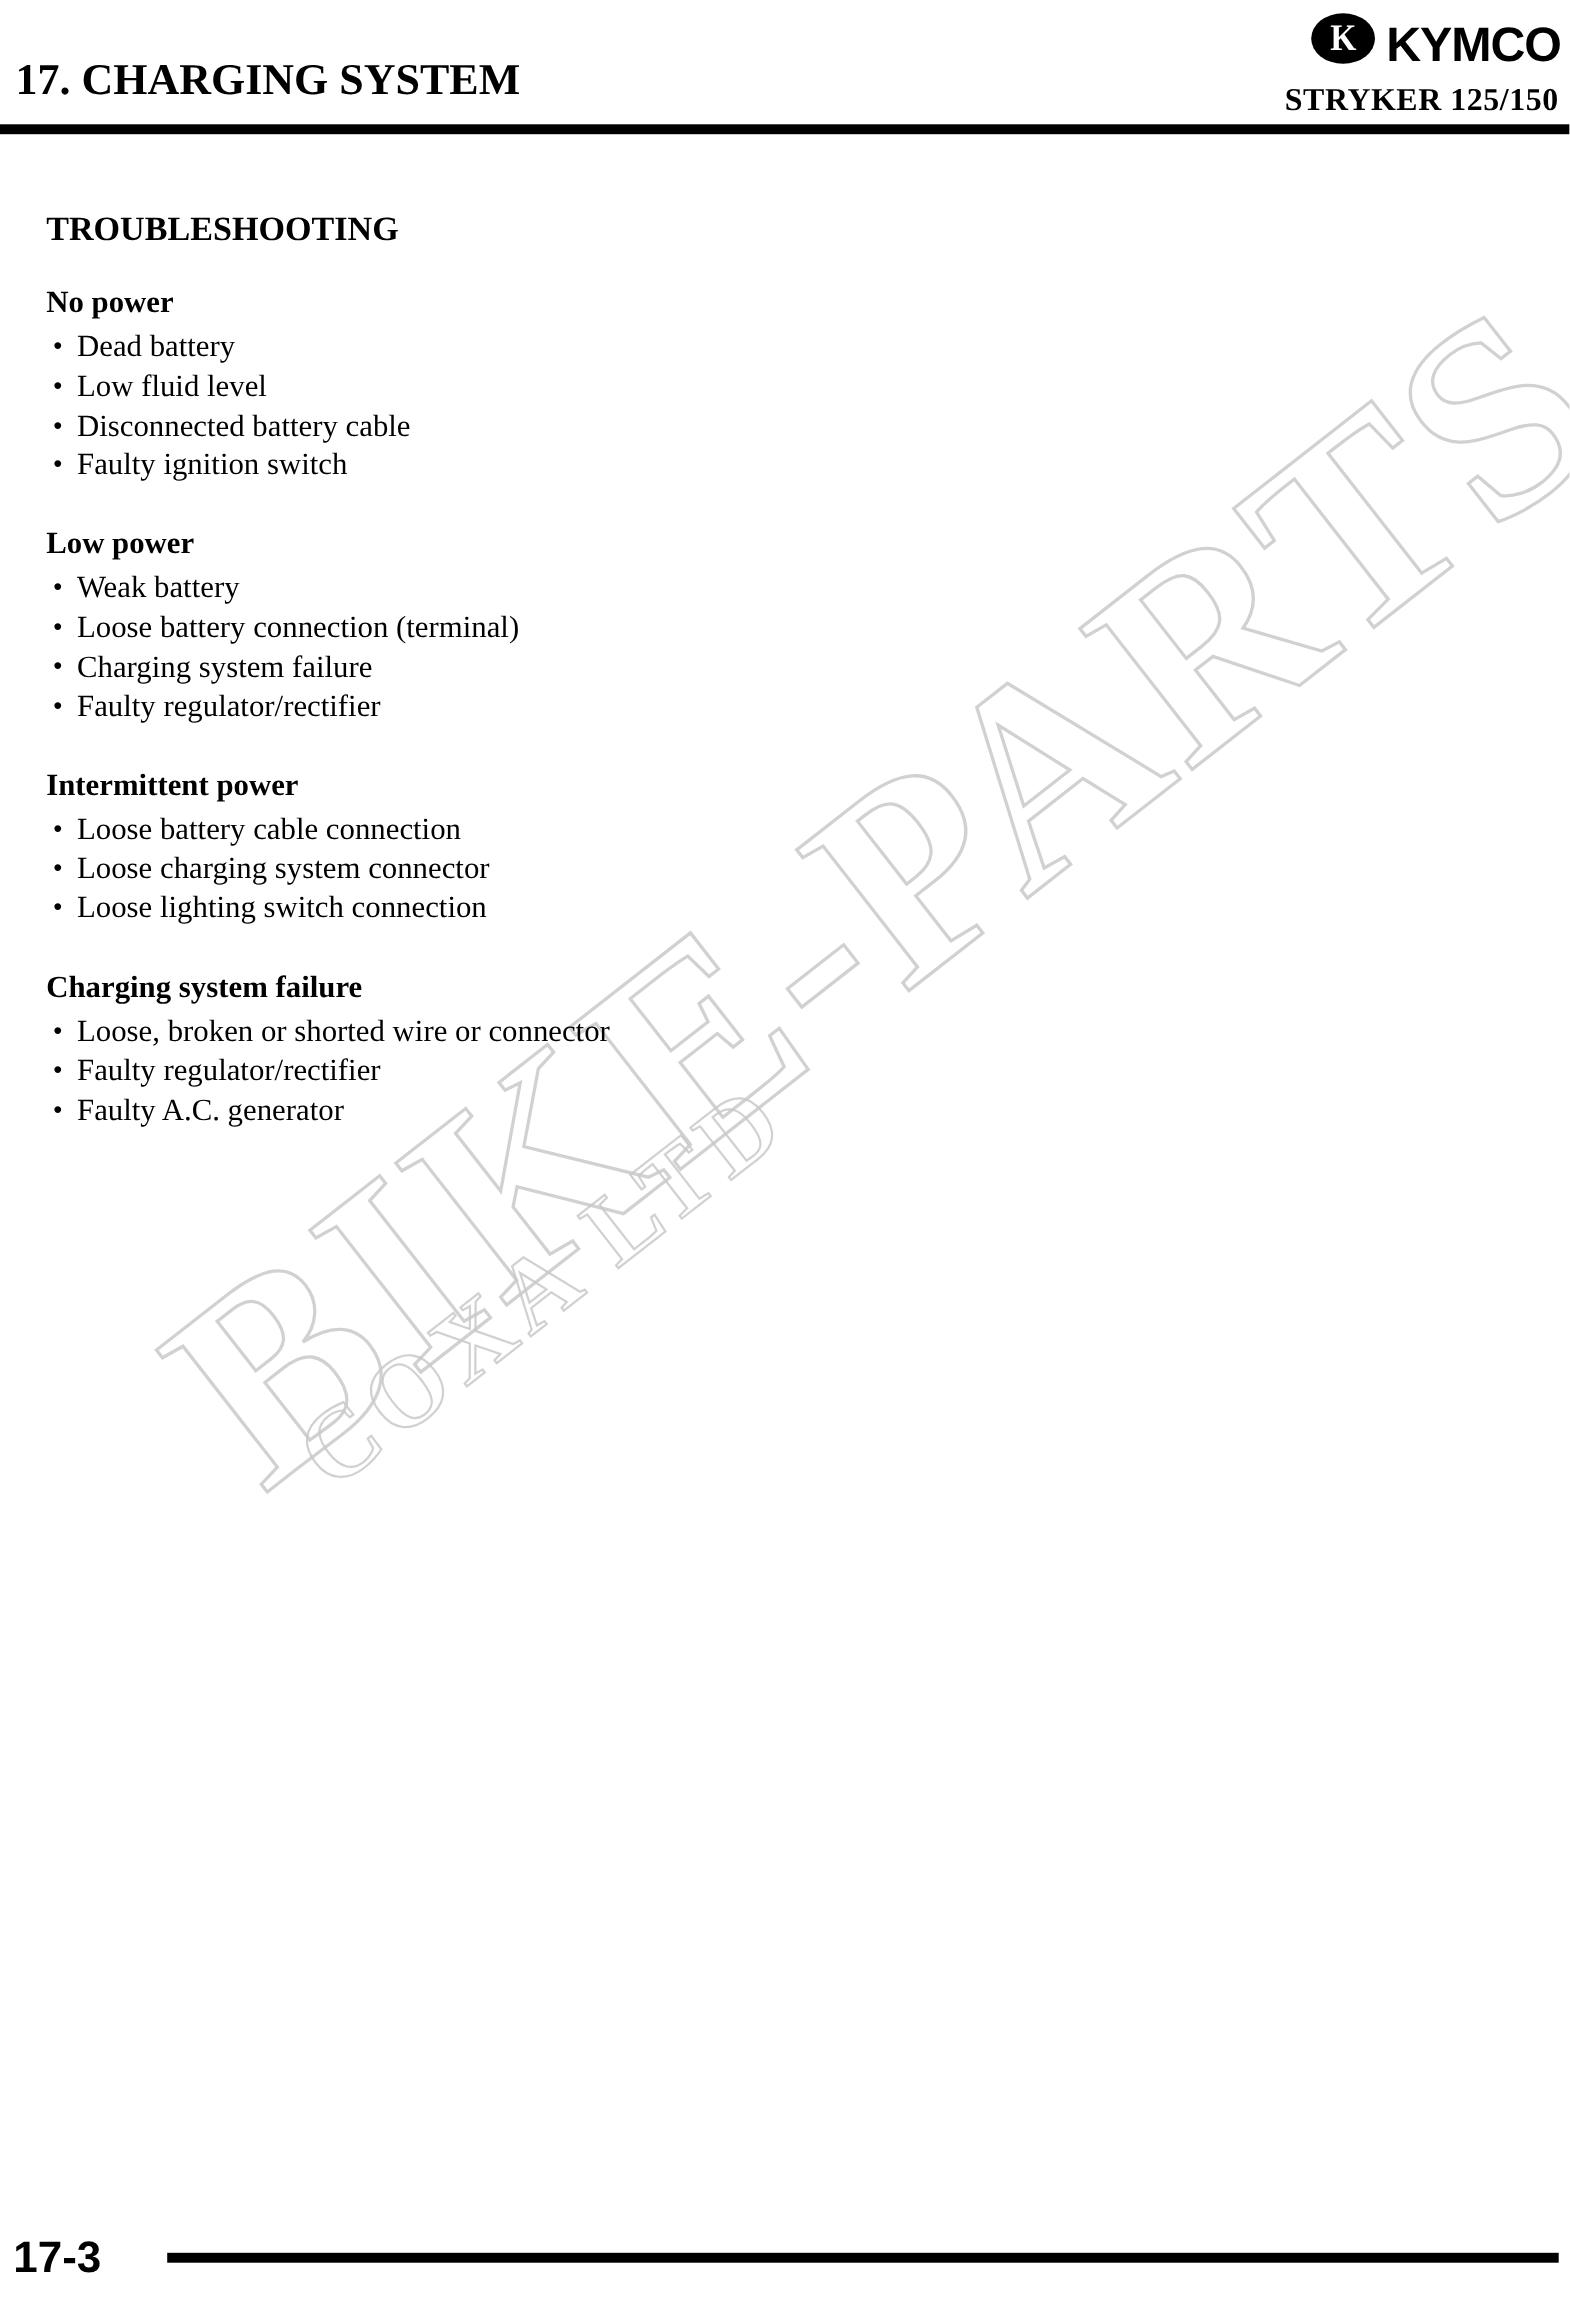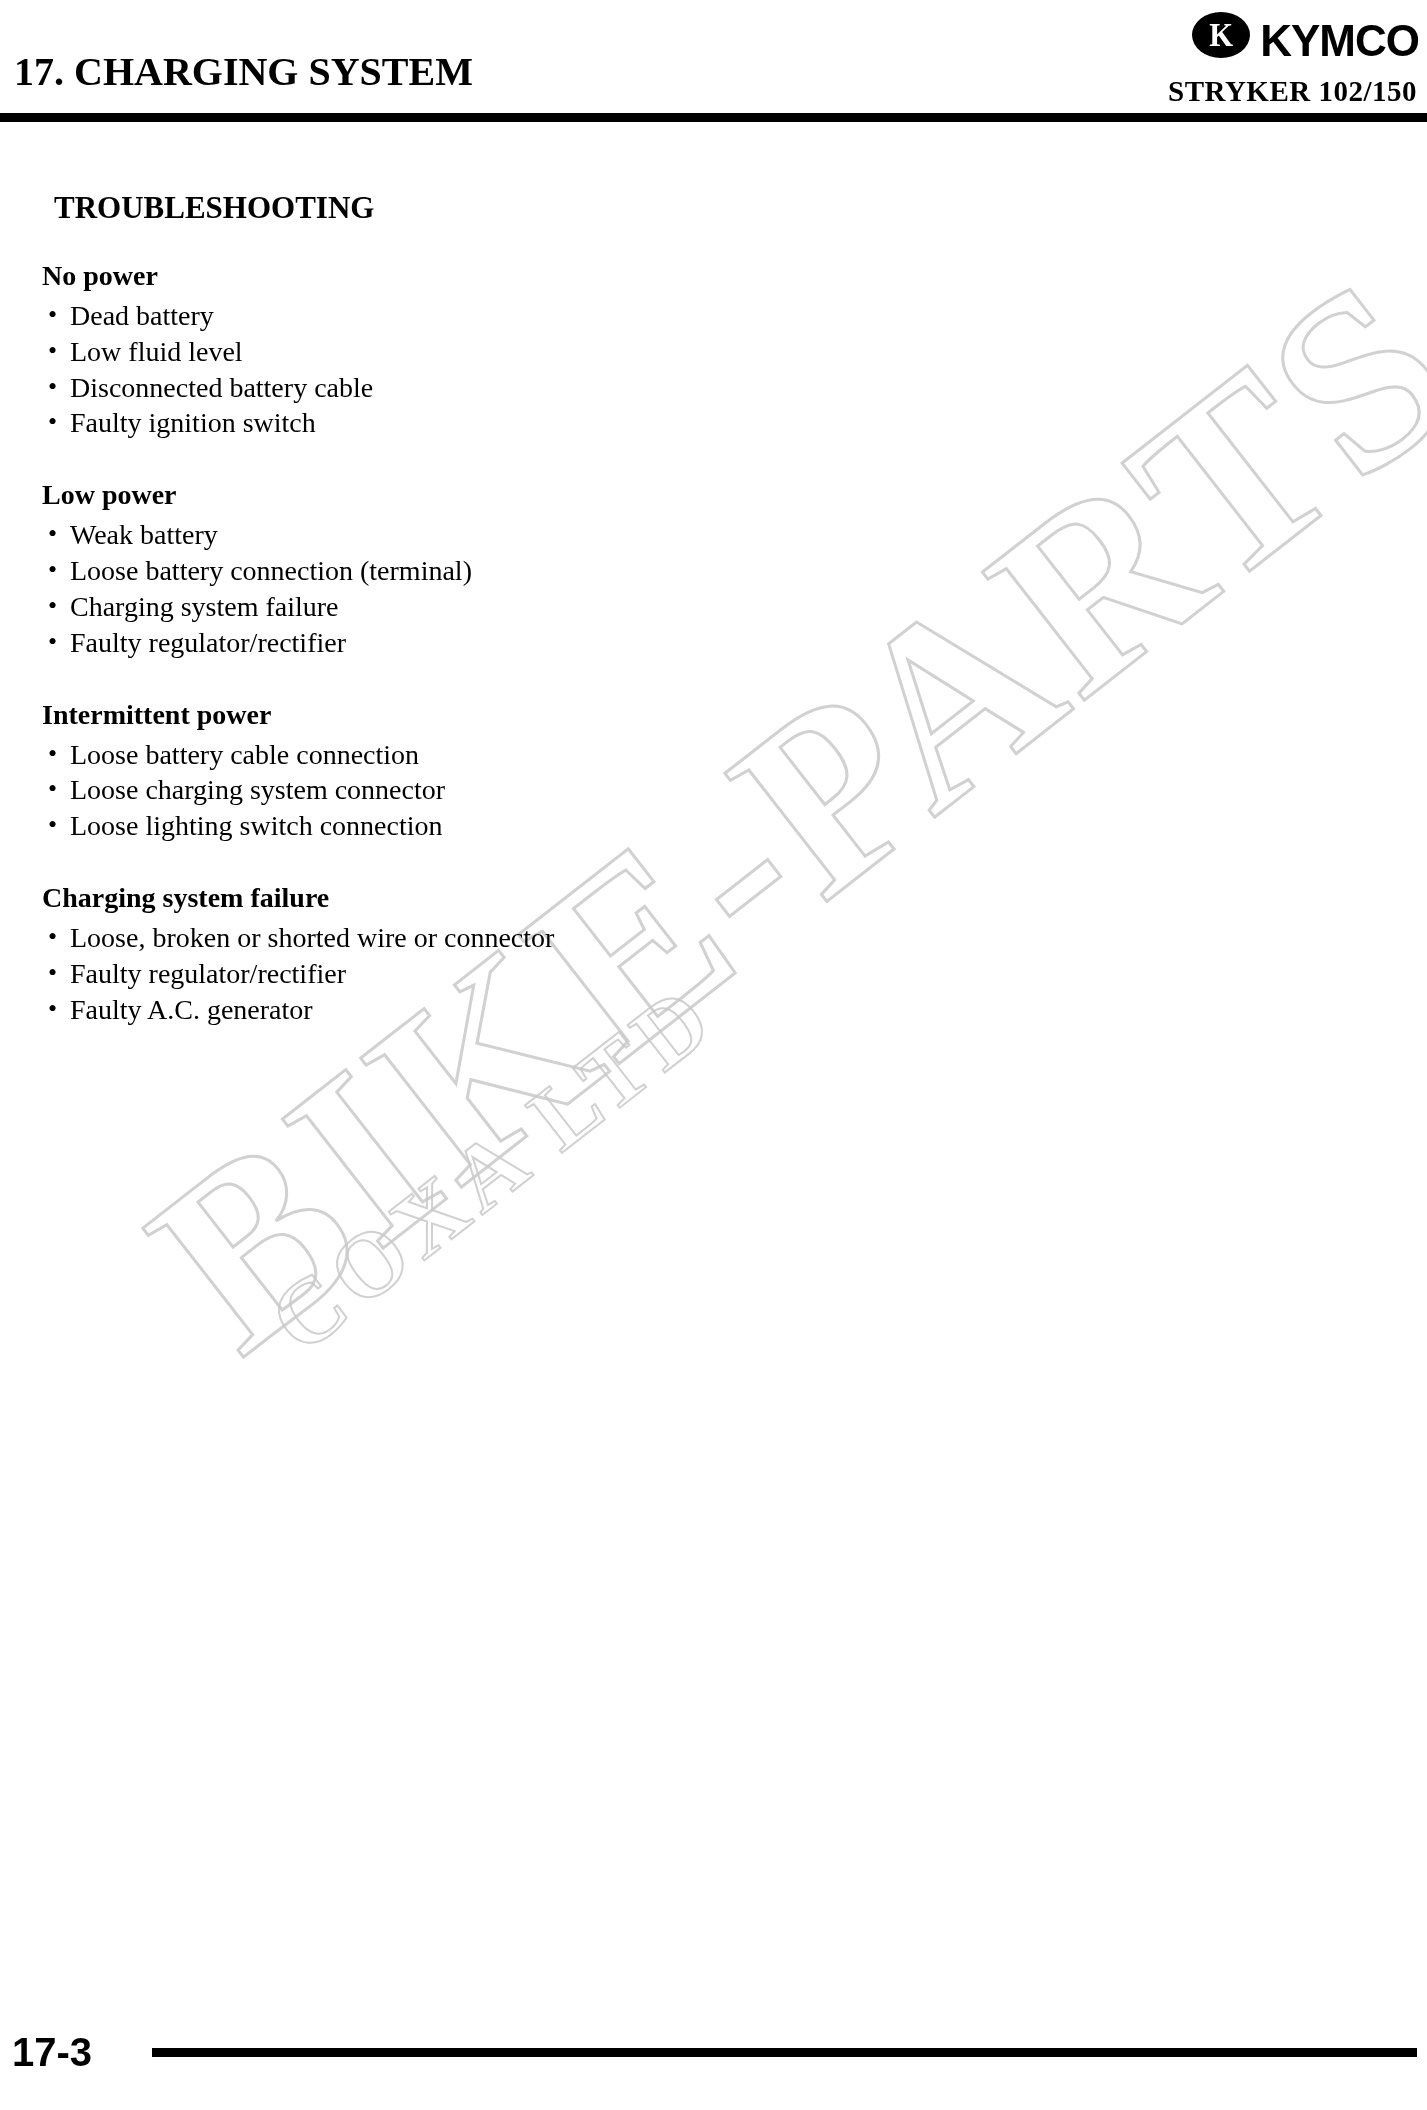--- a/index.html
+++ b/index.html
@@ -96,21 +96,21 @@
     position: absolute;
     left: 42px;
     top: 190px;
     width: 1000px;
     z-index: 3;
   }
   .section-title {
     font-family: "Liberation Serif", serif;
     font-weight: bold;
     font-size: 31px;
-    margin: 0 0 34px 12px;
+    margin: 0 0 34px 0;
   }
   .group {
     margin-bottom: 38px;
   }
   .group-title {
     font-family: "Liberation Serif", serif;
     font-weight: bold;
     font-size: 28px;
     margin: 0 0 6px 0;
   }
@@ -213,21 +213,21 @@
         <span class="k-inner">K</span>
       </div>
       <div class="brand-name">KYMCO</div>
     </div>
 
     <div class="header-title">
       <span class="num">17.</span>
       <span>CHARGING SYSTEM</span>
     </div>
 
-    <div class="header-model">STRYKER 102/150</div>
+    <div class="header-model">STRYKER 125/150</div>
     <div class="header-rule"></div>
   </div>
 
   <div class="content">
     <div class="section-title">TROUBLESHOOTING</div>
 
     <div class="group">
       <div class="group-title">No power</div>
       <ul class="bullets">
         <li><span class="dot">•</span><span>Dead battery</span></li>

